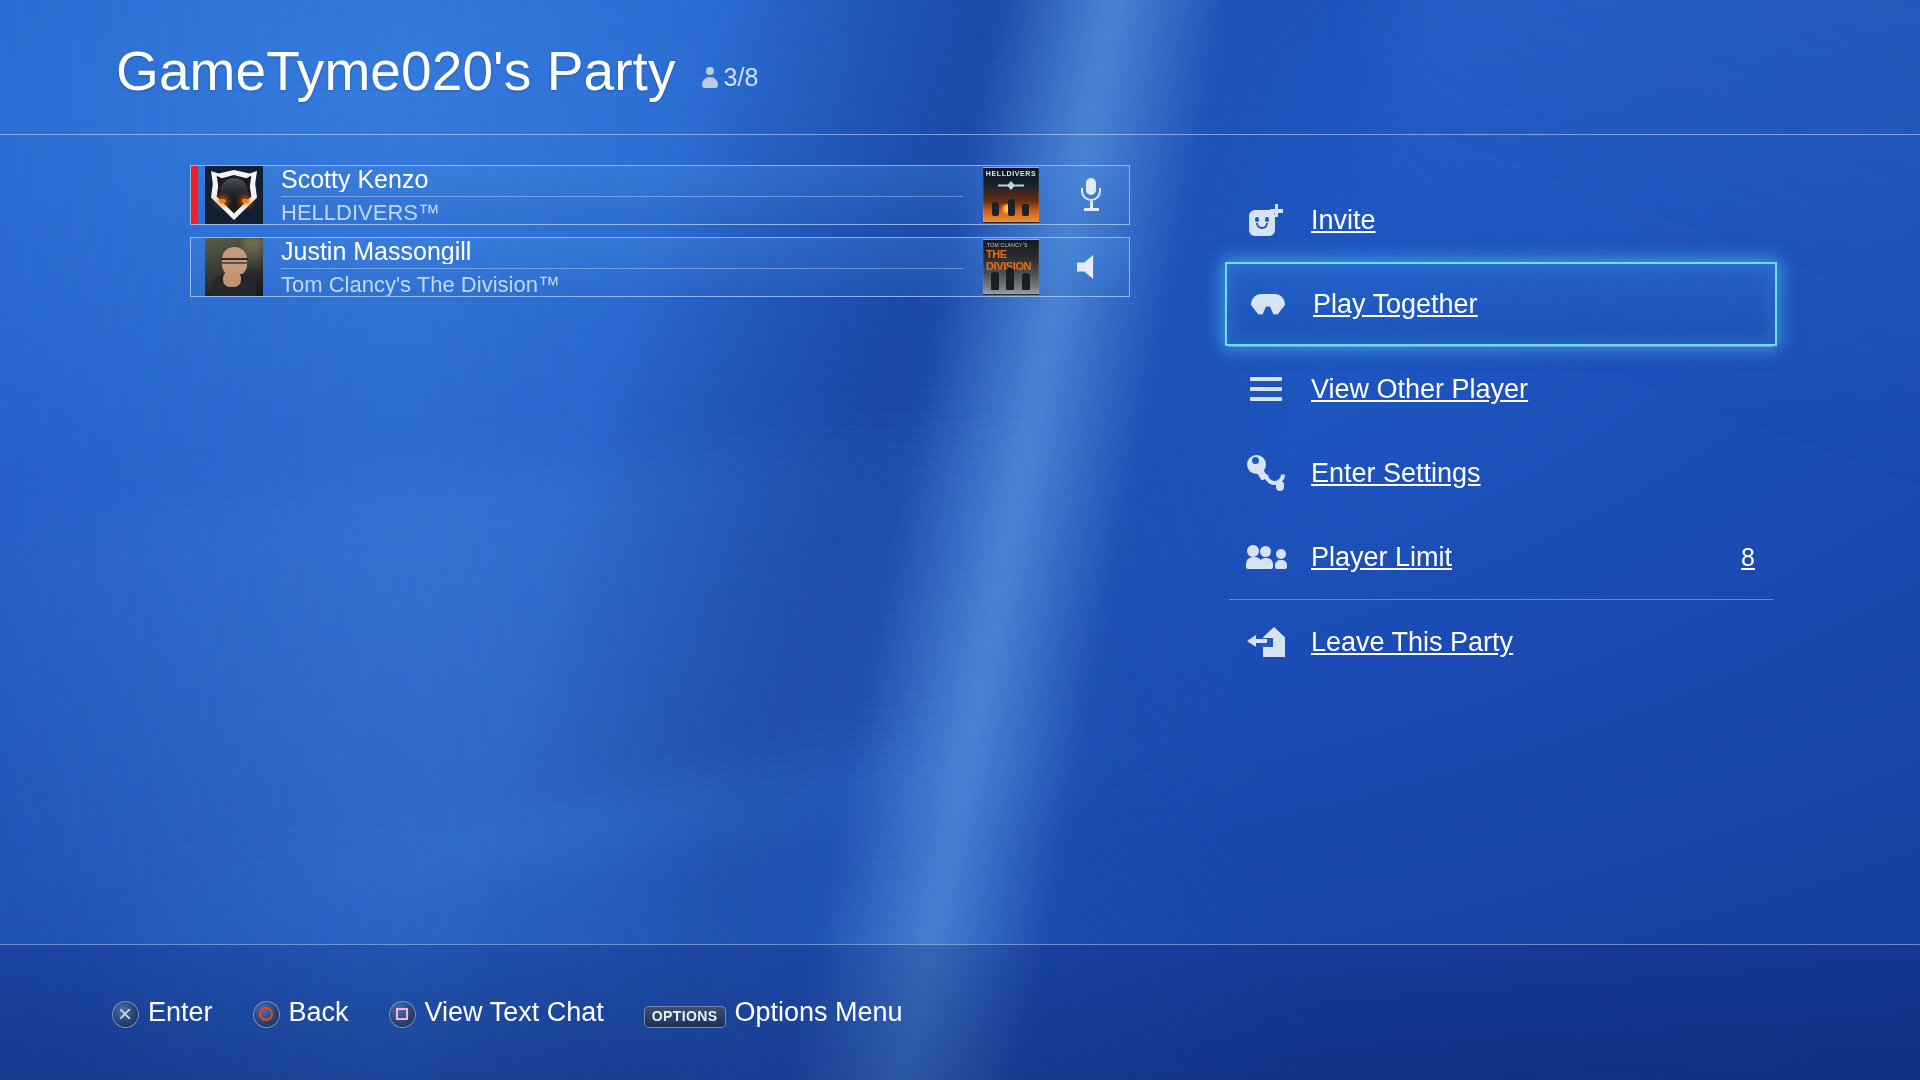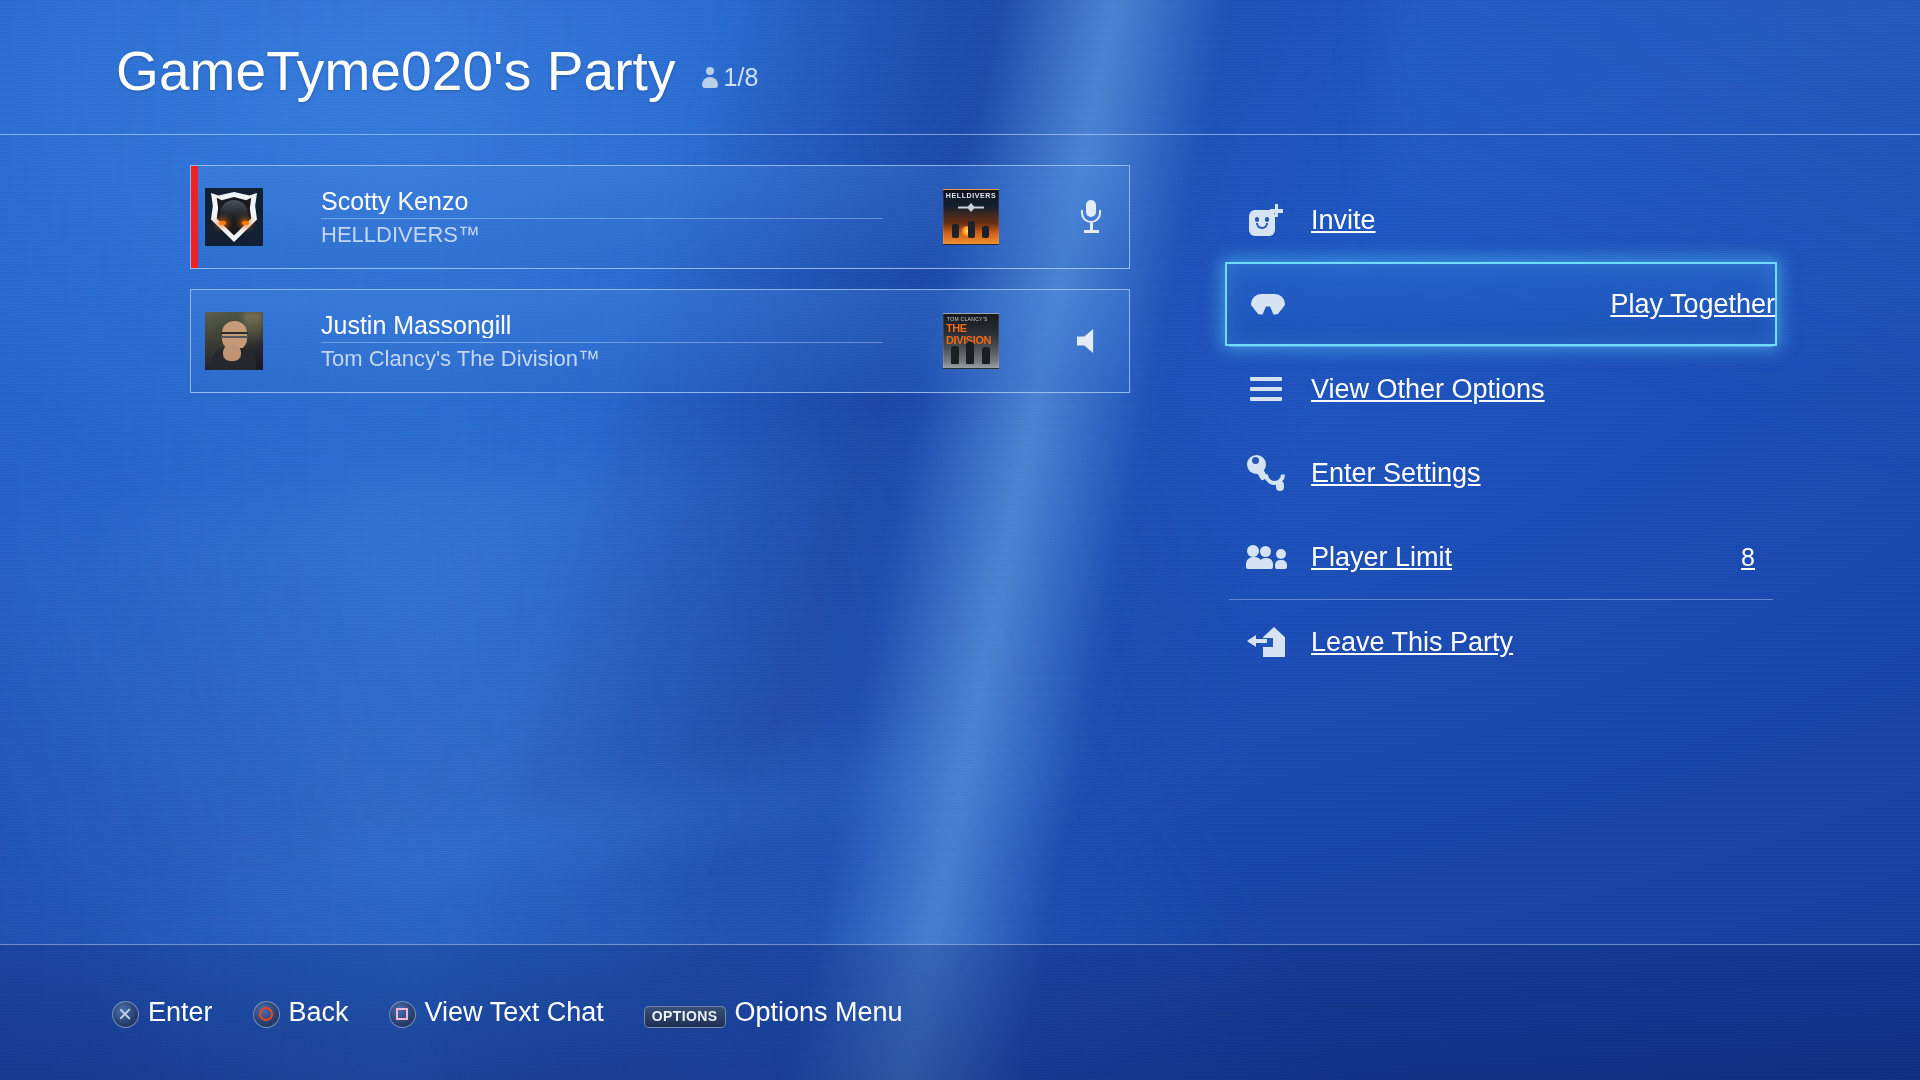--- a/index.html
+++ b/index.html
@@ -76,24 +76,24 @@
     border-radius:50%; background:#b9cfe9;
   }
   .person-glyph::after {
     content:""; position:absolute; left:0.5px; top:9.5px; width:16px; height:11px;
     border-radius:8px 8px 3px 3px; background:#b9cfe9;
   }
 
   
   .members { position:absolute; left:190px; top:165px; width:940px; z-index:3; }
   .member-row {
-    position:relative; height:104px; margin-bottom:20px;
+    position:relative; height:60px; margin-bottom:12px;
     border:1px solid rgba(186,212,247,.72);
     background:linear-gradient(180deg, rgba(73,140,226,.30) 0%, rgba(46,108,200,.26) 100%);
-    display:flex; align-items:center;gap:40px;
+    display:flex; align-items:center;
   }
   .speaking-bar {
     position:absolute; left:0; top:0; width:7px; height:100%;
     background:#ef1f24;
   }
   .avatar {
     width:58px; height:58px; margin-left:14px; flex:0 0 58px;
     overflow:hidden; position:relative; background:#0d1824;
   }
   
@@ -214,21 +214,20 @@
   
   .menu { position:absolute; left:1225px; top:178px; width:552px; z-index:3; }
   .menu-item {
     position:relative; height:84px; display:flex; align-items:center;
     padding-left:10px; color:#fff;text-decoration:underline;
   }
   .menu-item.selected {
     border:2px solid #6fdcff;
     background:linear-gradient(180deg, rgba(40,110,210,.46) 0%, rgba(26,84,180,.40) 100%);
     box-shadow:0 0 16px 3px rgba(90,205,255,.55), inset 0 0 22px rgba(120,215,255,.18);
-    text-align:right;
   }
   .menu-item .mi-icon {
     width:62px; flex:0 0 62px; display:flex; align-items:center; justify-content:center;
     color:#d6e3f3;
   }
   .menu-item .mi-label {
     font-size:27px; font-weight:300; color:#ffffff; white-space:nowrap;
     margin-left:14px; flex:1 1 auto;
   }
   .menu-item .mi-value {
@@ -361,21 +360,21 @@
   <div class="veil-d"></div>
   <div class="veil-e"></div>
   <div class="veil-f"></div>
   <div class="grain"></div>
 </div>
 
 <div class="header">
   <div class="party-title">GameTyme020's Party</div>
   <div class="member-count">
     <span class="person-glyph"></span>
-    <span>1/8</span>
+    <span>3/8</span>
   </div>
 </div>
 
 <div class="members">
 
   <div class="member-row">
     <div class="speaking-bar"></div>
     <div class="avatar av-helm">
       <div class="shield"></div>
       <div class="inner"></div>
@@ -461,21 +460,21 @@
   <div class="menu-sep"></div>
 
   <div class="menu-item">
     <div class="mi-icon">
       <div class="ic-list">
           <span></span>
           <span></span>
           <span></span>
         </div>
     </div>
-    <div class="mi-label">View Other Options</div>
+    <div class="mi-label">View Other Player</div>
   </div>
 
   <div class="menu-item">
     <div class="mi-icon">
       <div class="icn ic-settings">
         <div class="wrench"></div>
           <div class="wtail"></div>
         <div class="head-arc"></div>
           <div class="ear"></div>
       </div>

